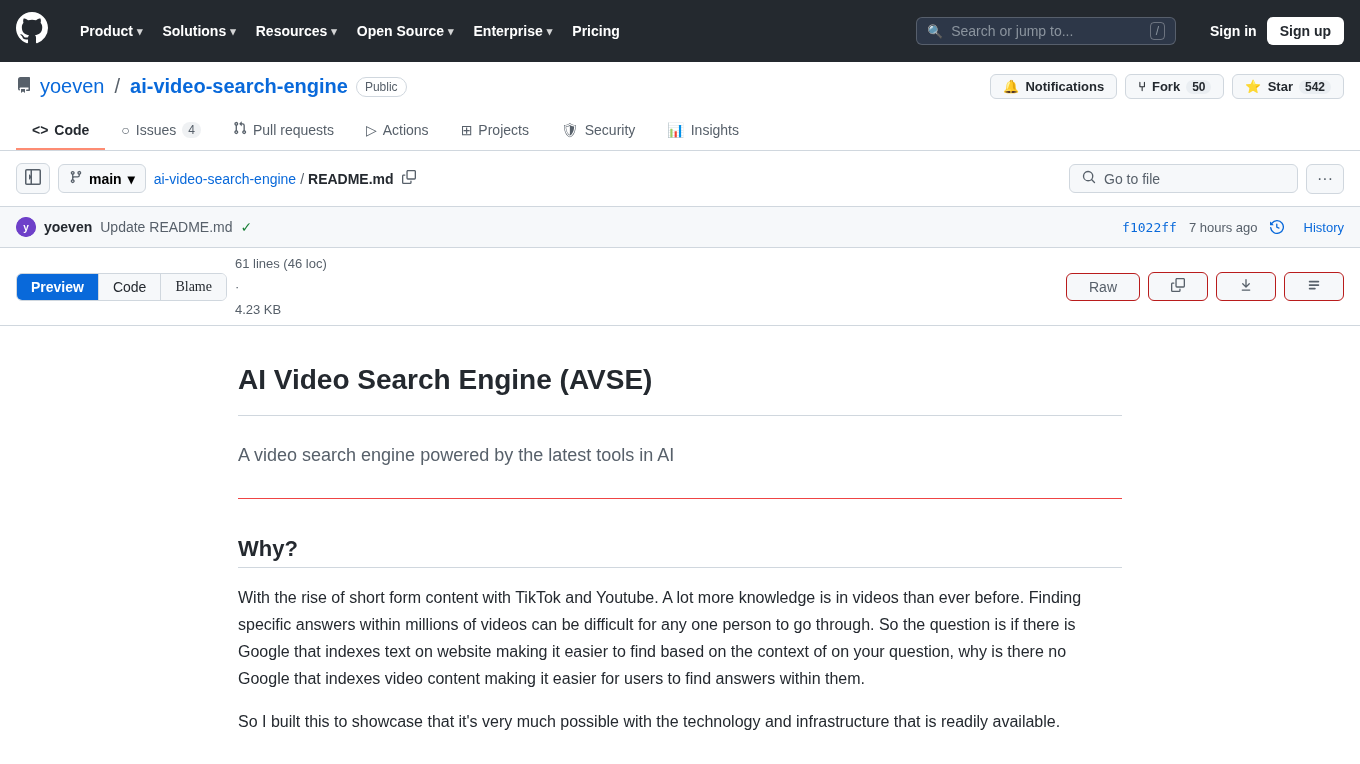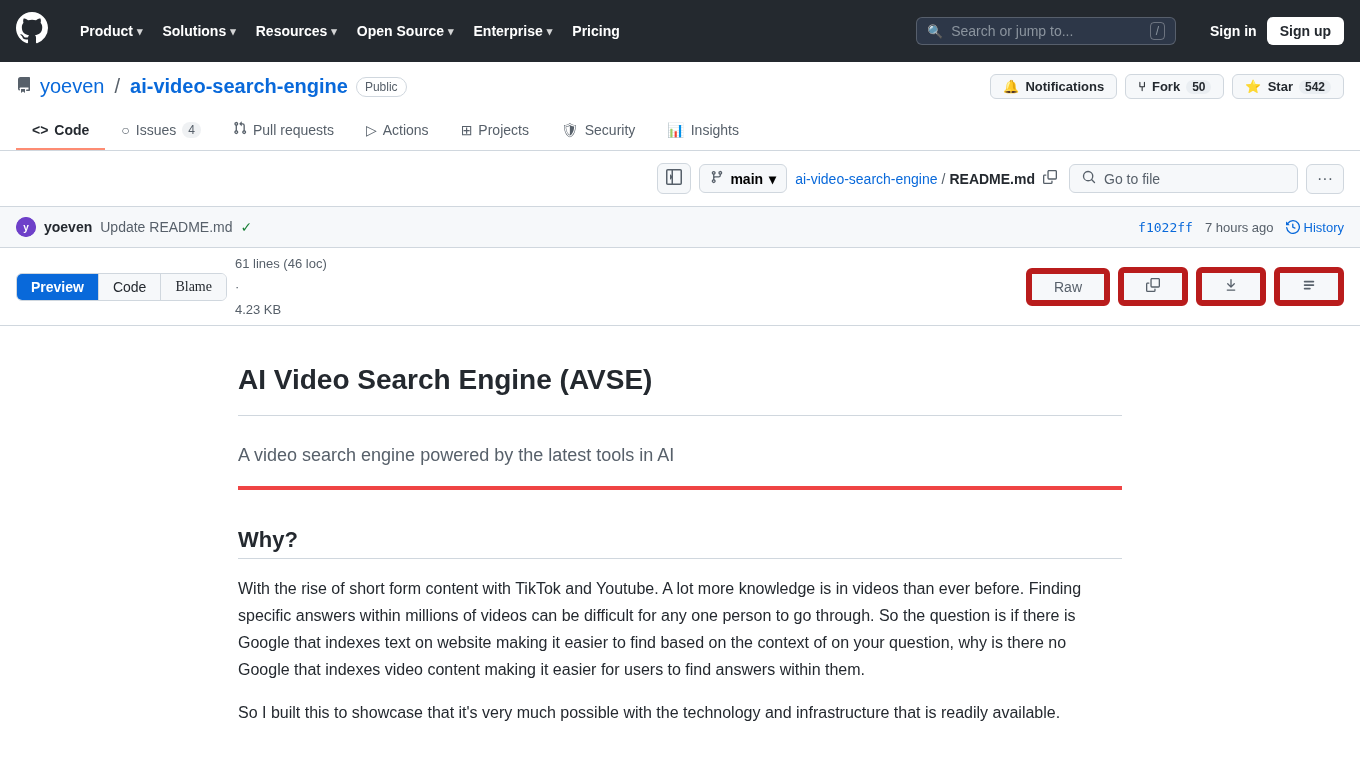--- a/index.html
+++ b/index.html
@@ -81,22 +81,22 @@
     }
     .tab.active { color: #24292f; font-weight: 600; border-bottom-color: #fd8c73; }
     .tab .tab-icon { font-size: 14px; }
     .tab .tab-count {
       background: rgba(175,184,193,0.2); border-radius: 20px;
       padding: 1px 6px; font-size: 12px; font-weight: 500;
     }
 
     
     .file-bar {
-      display: flex; align-items: center; justify-content: flex-end;
-      padding: 12px 16px; border-bottom: 1px solid #d0d7de; gap: 8px;
+      display: flex; align-items: center; justify-content: space-between;
+      padding: 12px 16px; border-bottom: 1px solid #d0d7de; gap: 20px;
     }
     .file-bar-left { display: flex; align-items: center; gap: 8px; }
     .sidebar-toggle-btn {
       border: 1px solid #d0d7de; border-radius: 6px; background: #f6f8fa;
       padding: 5px 8px; cursor: pointer; color: #57606a; font-size: 14px;
     }
     .branch-selector {
       display: flex; align-items: center; gap: 6px; padding: 5px 10px;
       border: 1px solid #d0d7de; border-radius: 6px; background: #f6f8fa;
       cursor: pointer; font-size: 14px; font-weight: 600;
@@ -135,40 +135,40 @@
       width: 20px; height: 20px; border-radius: 50%; background: #6e40c9;
       display: flex; align-items: center; justify-content: center;
       color: #fff; font-size: 10px; font-weight: 600; overflow: hidden;
     }
     .commit-author { font-weight: 600; color: #24292f; cursor: pointer; }
     .commit-message { color: #57606a; }
     .commit-check { color: #1a7f37; font-size: 14px; }
     .commit-right { display: flex; align-items: center; gap: 12px; color: #57606a; font-size: 13px; }
     .commit-hash { color: #0969da; font-family: monospace; cursor: pointer; }
     .history-btn {
-      display: flex; align-items: center; gap: 4px; color: #0969da;
+      display: flex; align-items: center; gap: 20px; color: #0969da;
       cursor: pointer; font-size: 13px;
     }
 
     
     .file-toolbar {
       display: flex; align-items: center; justify-content: space-between;
       padding: 8px 16px; border-bottom: 1px solid #d0d7de;
     }
     .file-meta { display: flex; align-items: flex-start; gap: 8px; color: #57606a; font-size: 13px; flex-direction: column; }
     .preview-code-blame { display: flex; gap: 0; border: 1px solid #d0d7de; border-radius: 6px; overflow: hidden; }
     .pcb-btn {
       padding: 5px 14px; font-size: 14px; cursor: pointer; background: #f6f8fa;
       border: none; border-right: 1px solid #d0d7de; color: #24292f;
     }
     .pcb-btn:last-child { border-right: none; font-family: Liberation Serif, serif; }
     .pcb-btn.active { background: #0969da; color: #fff; font-weight: 600; }
     .file-actions-right { display: flex; align-items: center; gap: 8px; }
     .file-action-btn {
-      border: 6px solid #b91c1c; border-radius: 6px; background: #f6f8fa;
+      border: 1px solid #b91c1c; border-radius: 6px; background: #f6f8fa;
       padding: 5px 22px; cursor: pointer; color: #57606a; font-size: 14px;
     }
 
     
     .file-content {
       padding: 32px 48px 48px; max-width: 980px; margin: 0 auto;
       line-height: 1.6;
     }
     .md-h1 {
       font-size: 28px; font-weight: 700; padding-bottom: 12px;
@@ -389,18 +389,18 @@
     <button class="file-action-btn" title="Format">
       <svg width="14" height="14" viewBox="0 0 16 16" fill="currentColor">
         <path fill-rule="evenodd" d="M2 4a1 1 0 011-1h10a1 1 0 110 2H3a1 1 0 01-1-1zm0 4a1 1 0 011-1h10a1 1 0 110 2H3a1 1 0 01-1-1zm0 4a1 1 0 011-1h6a1 1 0 110 2H3a1 1 0 01-1-1z"></path>
       </svg>
     </button>
   </div>
 </div>
 
 <div class="file-content">
   <h1 class="md-h1">AI Video Search Engine (AVSE)</h1>
-  <p class="md-p" style="font-size:18px;color:#57606a;font-style:normal;border-bottom:4px solid #ef4444;padding-bottom:16px;margin-bottom:28px;">A video search engine powered by the latest tools in AI</p>
+  <p class="md-p" style="font-size:18px;color:#57606a;font-style:normal;border-bottom:1px solid #ef4444;padding-bottom:28px;margin-bottom:28px;">A video search engine powered by the latest tools in AI</p>
   <h2 class="md-h2">Why?</h2>
   <p class="md-p">With the rise of short form content with TikTok and Youtube. A lot more knowledge is in videos than ever before. Finding specific answers within millions of videos can be difficult for any one person to go through. So the question is if there is Google that indexes text on website making it easier to find based on the context of on your question, why is there no Google that indexes video content making it easier for users to find answers within them.</p>
   <p class="md-p">So I built this to showcase that it's very much possible with the technology and infrastructure that is readily available.</p>
   <h2 class="md-h2">Tech Stack</h2>
 </div>
 
 </body></html>

